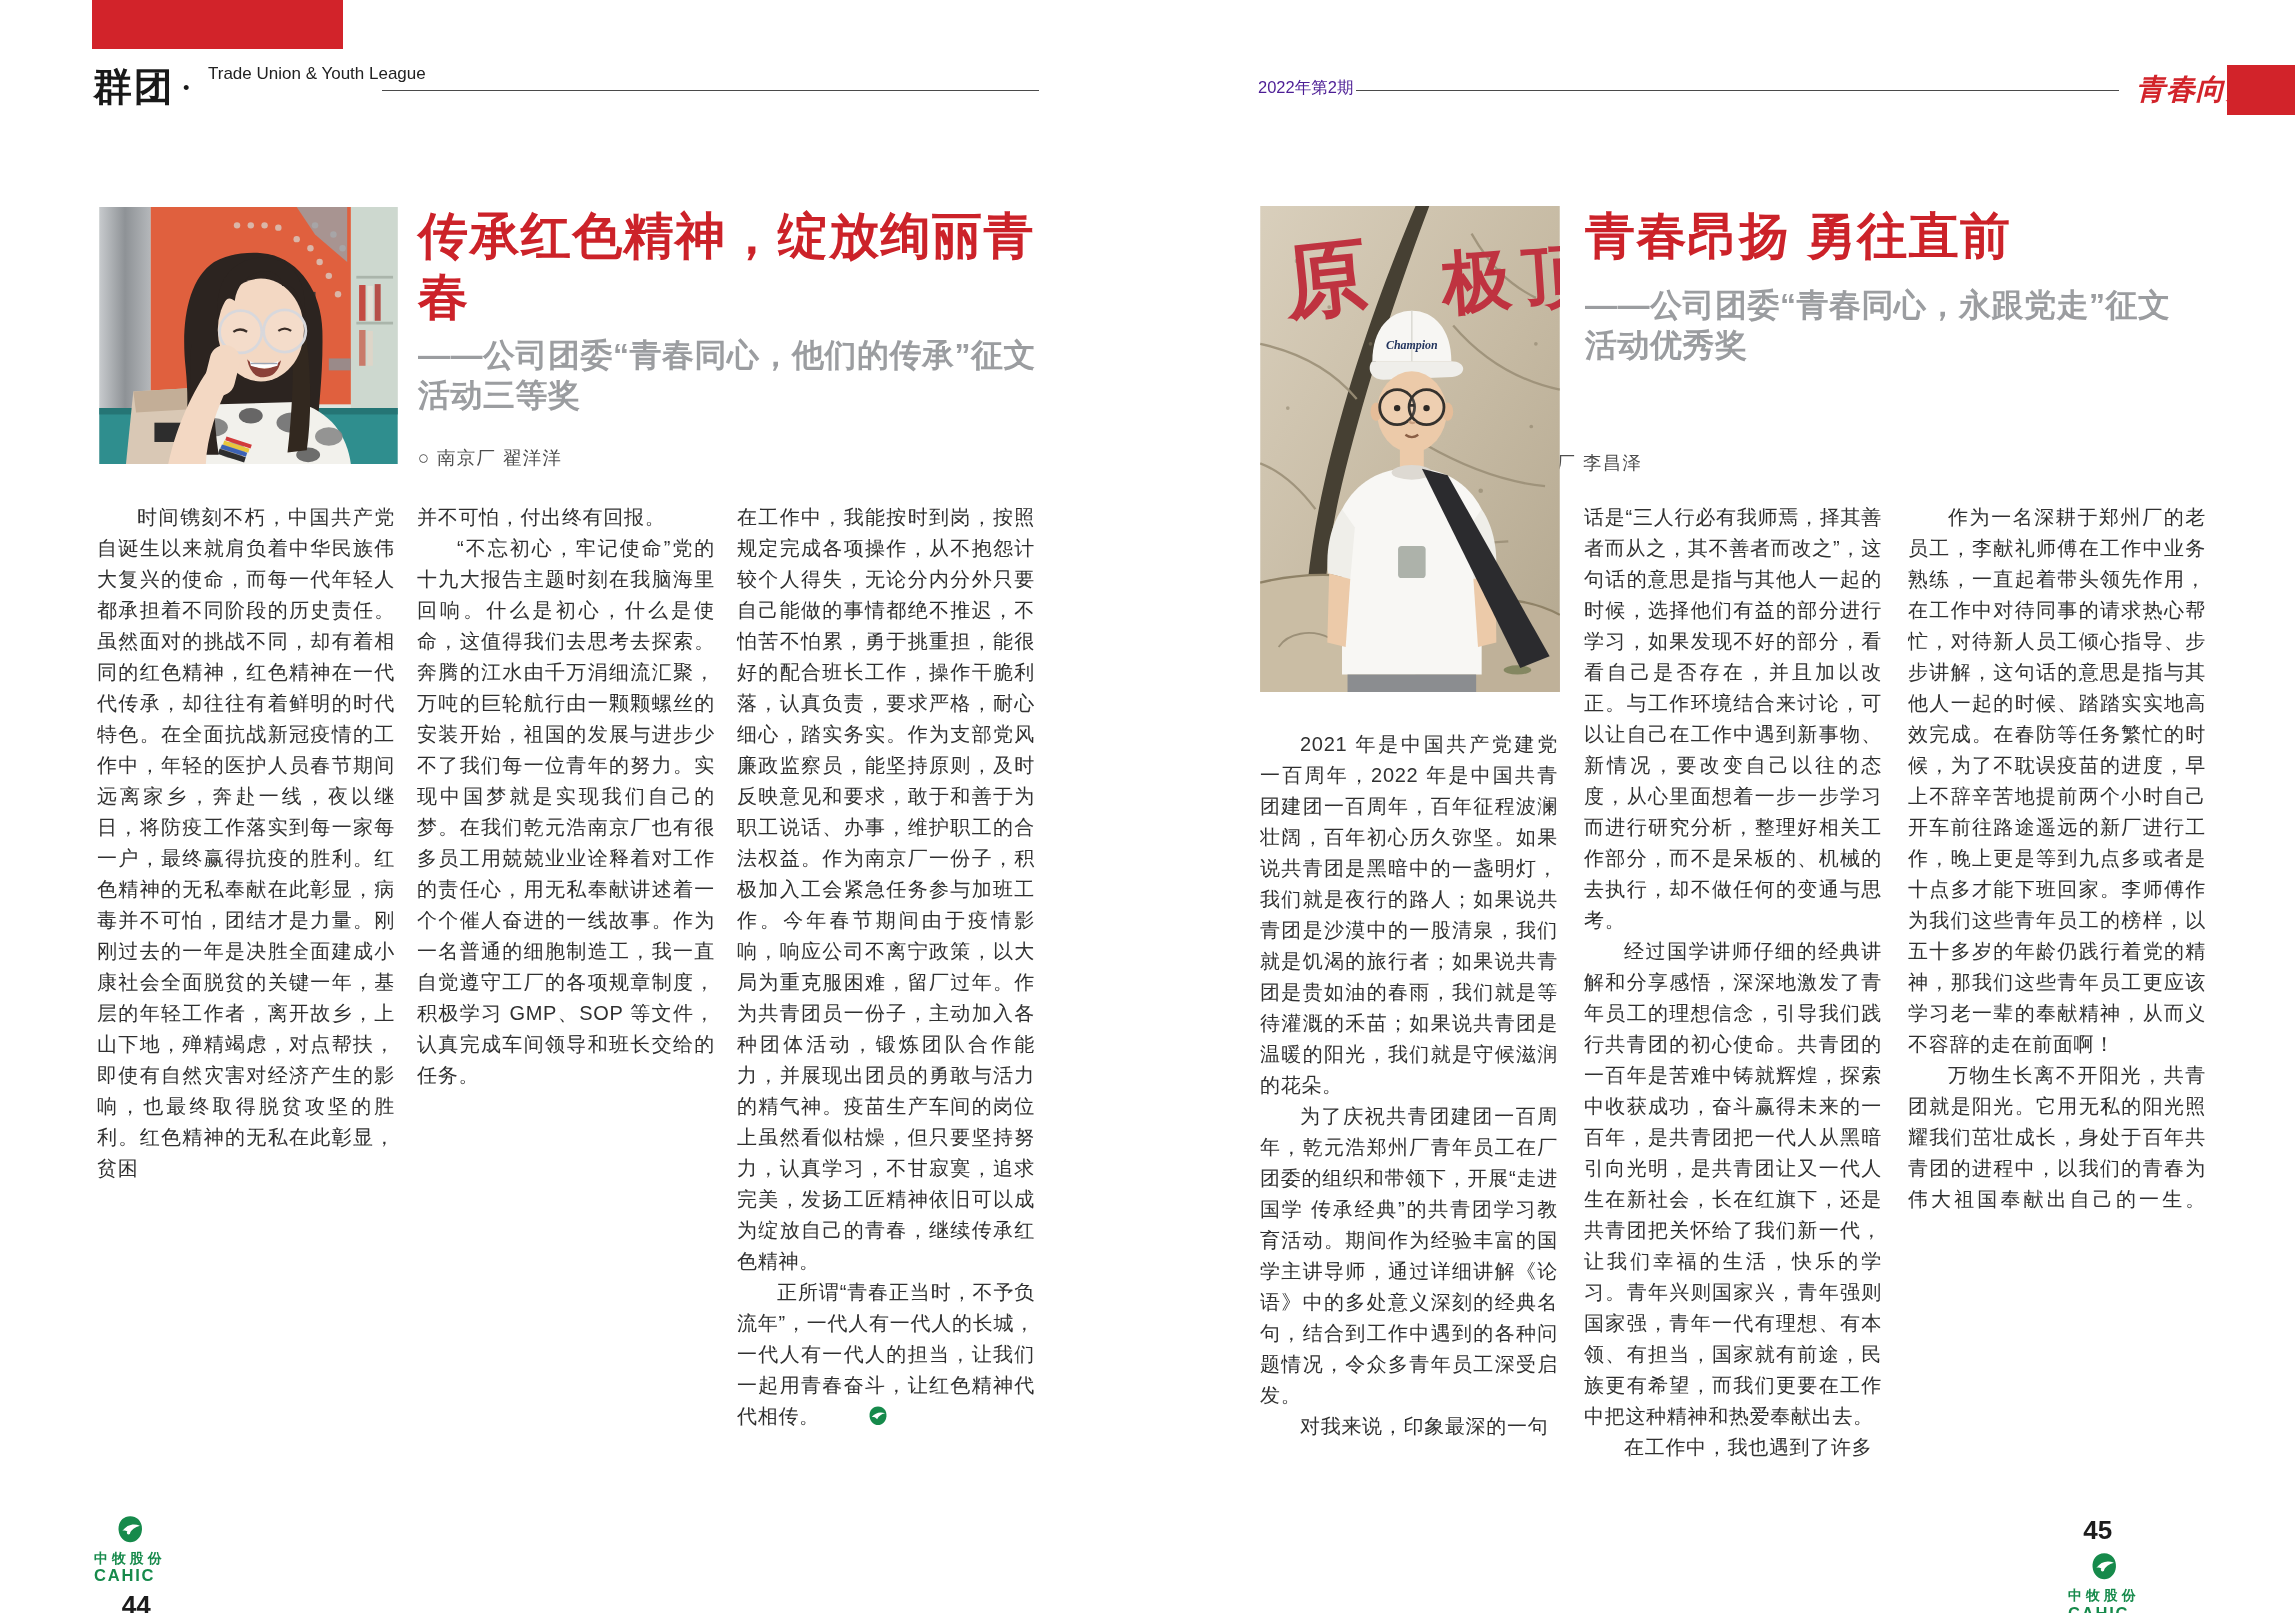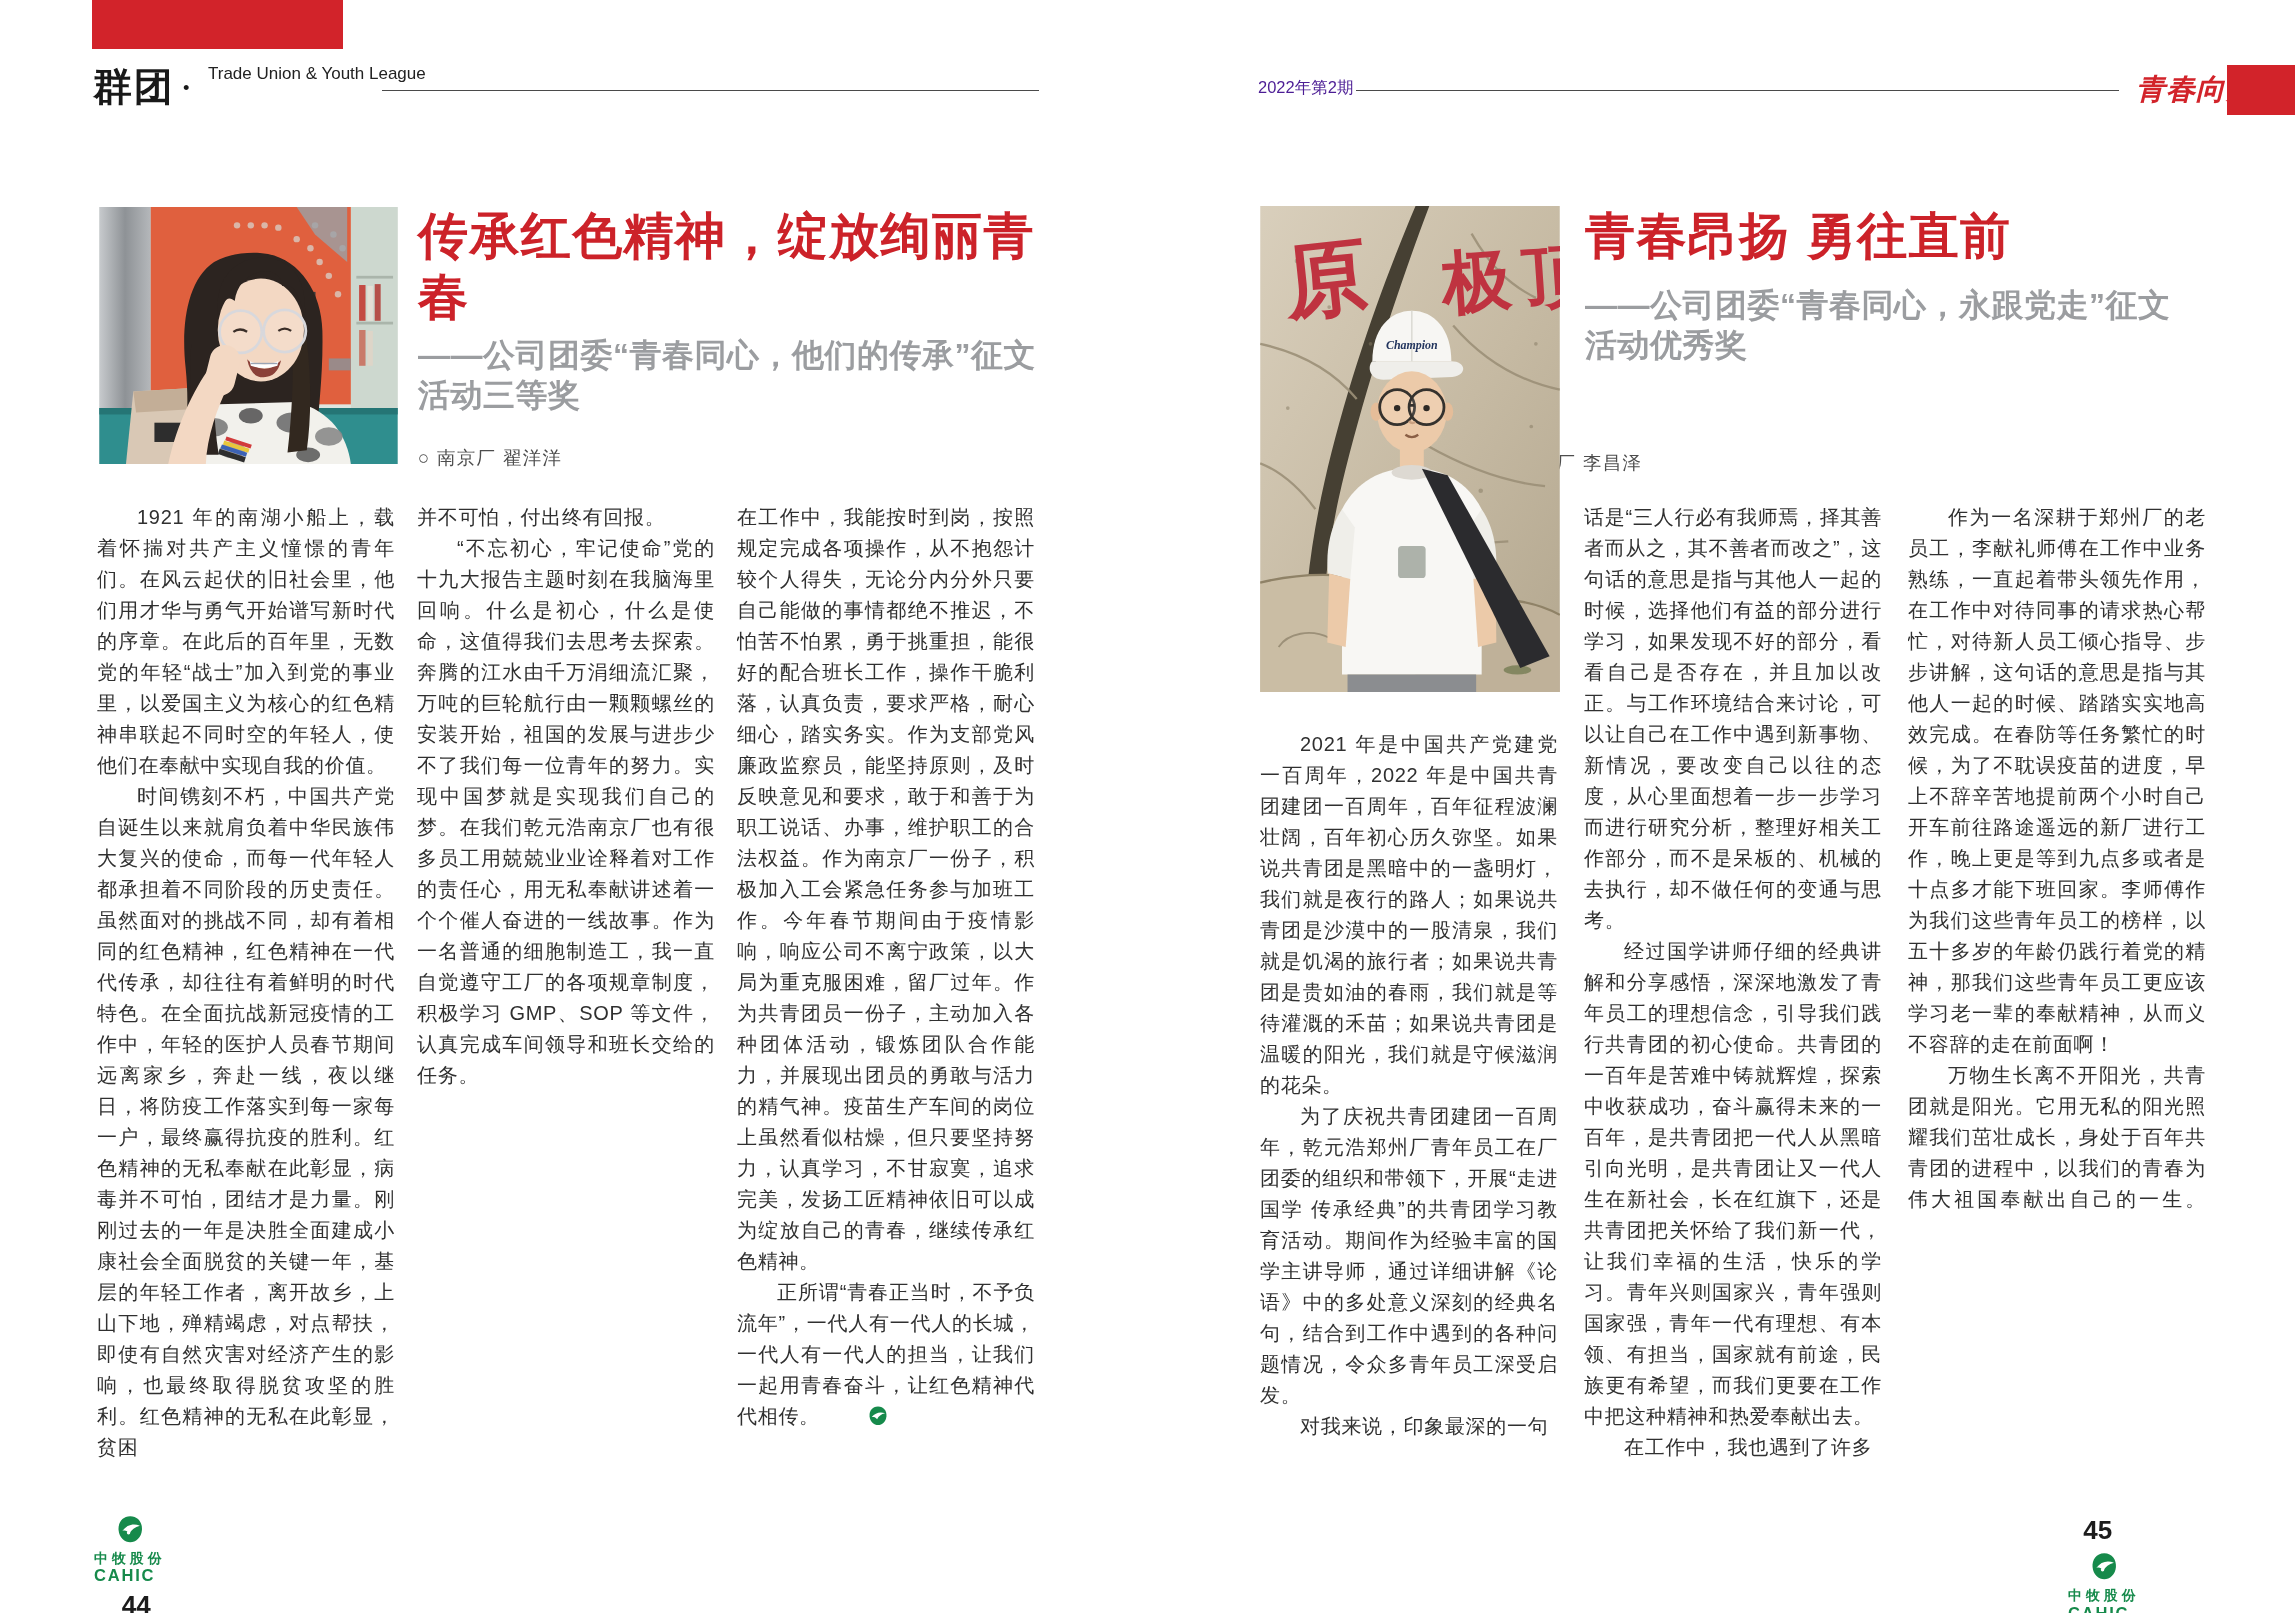--- a/index.html
+++ b/index.html
@@ -137,21 +137,20 @@
       <g transform="rotate(18 300 520)">
         <rect x="272" y="508" width="58" height="9" fill="#d23b3b"></rect>
         <rect x="270" y="518" width="58" height="9" fill="#e8c63c"></rect>
         <rect x="268" y="528" width="58" height="9" fill="#3c62b4"></rect>
         <rect x="266" y="538" width="60" height="12" fill="#2e2e2e"></rect>
       </g>
     </svg>
   </div>
 
   <div class="col" style="left:97px;top:502px;height:1018px;">
-      <p>1921 年的南湖小船上，载着怀揣对共产主义憧憬的青年们。在风云起伏的旧社会里，他们用才华与勇气开始谱写新时代的序章。在此后的百年里，无数党的年轻“战士”加入到党的事业里，以爱国主义为核心的红色精神串联起不同时空的年轻人，使他们在奉献中实现自我的价值。</p>
       <p>时间镌刻不朽，中国共产党自诞生以来就肩负着中华民族伟大复兴的使命，而每一代年轻人都承担着不同阶段的历史责任。虽然面对的挑战不同，却有着相同的红色精神，红色精神在一代代传承，却往往有着鲜明的时代特色。在全面抗战新冠疫情的工作中，年轻的医护人员春节期间远离家乡，奔赴一线，夜以继日，将防疫工作落实到每一家每一户，最终赢得抗疫的胜利。红色精神的无私奉献在此彰显，病毒并不可怕，团结才是力量。刚刚过去的一年是决胜全面建成小康社会全面脱贫的关键一年，基层的年轻工作者，离开故乡，上山下地，殚精竭虑，对点帮扶，即使有自然灾害对经济产生的影响，也最终取得脱贫攻坚的胜利。红色精神的无私在此彰显，贫困</p>
     </div>
   <div class="col" style="left:417px;top:502px;height:1018px;">
       <p class="cont">并不可怕，付出终有回报。</p>
       <p>“不忘初心，牢记使命”党的十九大报告主题时刻在我脑海里回响。什么是初心，什么是使命，这值得我们去思考去探索。奔腾的江水由千万涓细流汇聚，万吨的巨轮航行由一颗颗螺丝的安装开始，祖国的发展与进步少不了我们每一位青年的努力。实现中国梦就是实现我们自己的梦。在我们乾元浩南京厂也有很多员工用兢兢业业诠释着对工作的责任心，用无私奉献讲述着一个个催人奋进的一线故事。作为一名普通的细胞制造工，我一直自觉遵守工厂的各项规章制度，积极学习 GMP、SOP 等文件，认真完成车间领导和班长交给的任务。</p>
     </div>
   <div class="col" style="left:737px;top:502px;height:1018px;">
       <p class="cont">在工作中，我能按时到岗，按照规定完成各项操作，从不抱怨计较个人得失，无论分内分外只要自己能做的事情都绝不推迟，不怕苦不怕累，勇于挑重担，能很好的配合班长工作，操作干脆利落，认真负责，要求严格，耐心细心，踏实务实。作为支部党风廉政监察员，能坚持原则，及时反映意见和要求，敢于和善于为职工说话、办事，维护职工的合法权益。作为南京厂一份子，积极加入工会紧急任务参与加班工作。今年春节期间由于疫情影响，响应公司不离宁政策，以大局为重克服困难，留厂过年。作为共青团员一份子，主动加入各种团体活动，锻炼团队合作能力，并展现出团员的勇敢与活力的精气神。疫苗生产车间的岗位上虽然看似枯燥，但只要坚持努力，认真学习，不甘寂寞，追求完美，发扬工匠精神依旧可以成为绽放自己的青春，继续传承红色精神。</p>
       <p>正所谓“青春正当时，不予负流年”，一代人有一代人的长城，一代人有一代人的担当，让我们一起用青春奋斗，让红色精神代代相传。<span class="endleaf"><svg width="24" height="20" viewBox="0 0 100 90">
             <path d="M50 2 C24 2 10 22 12 46 C14 70 32 86 50 86 C68 86 86 70 88 46 C90 22 76 2 50 2 Z" fill="#168a4b"></path>

